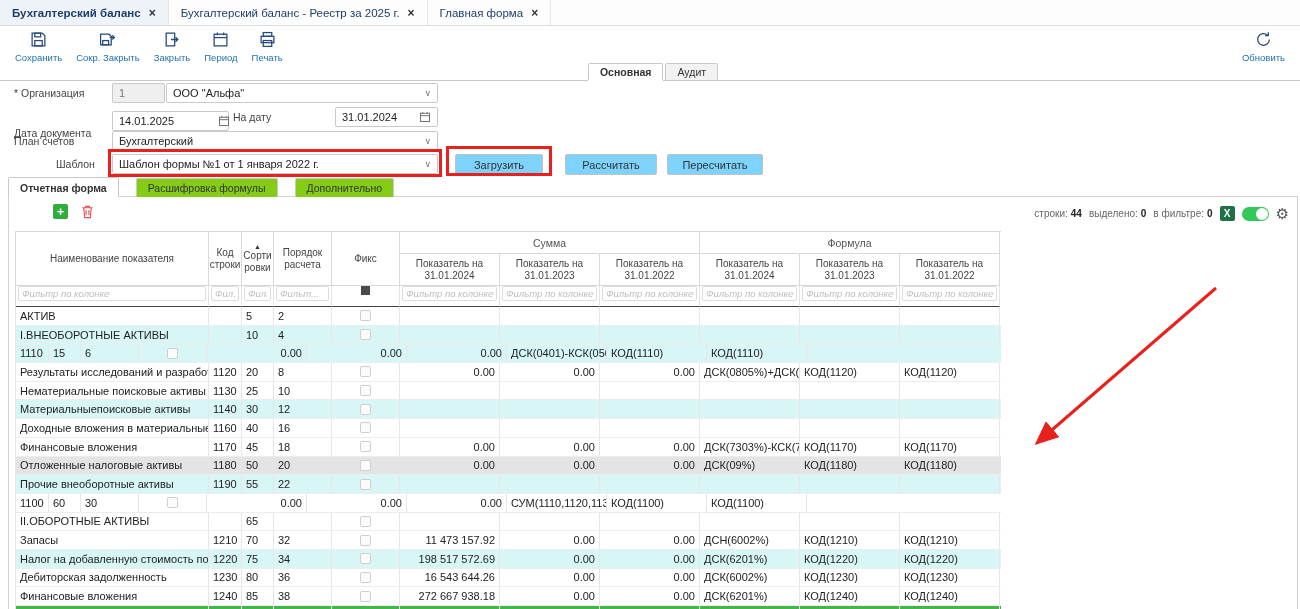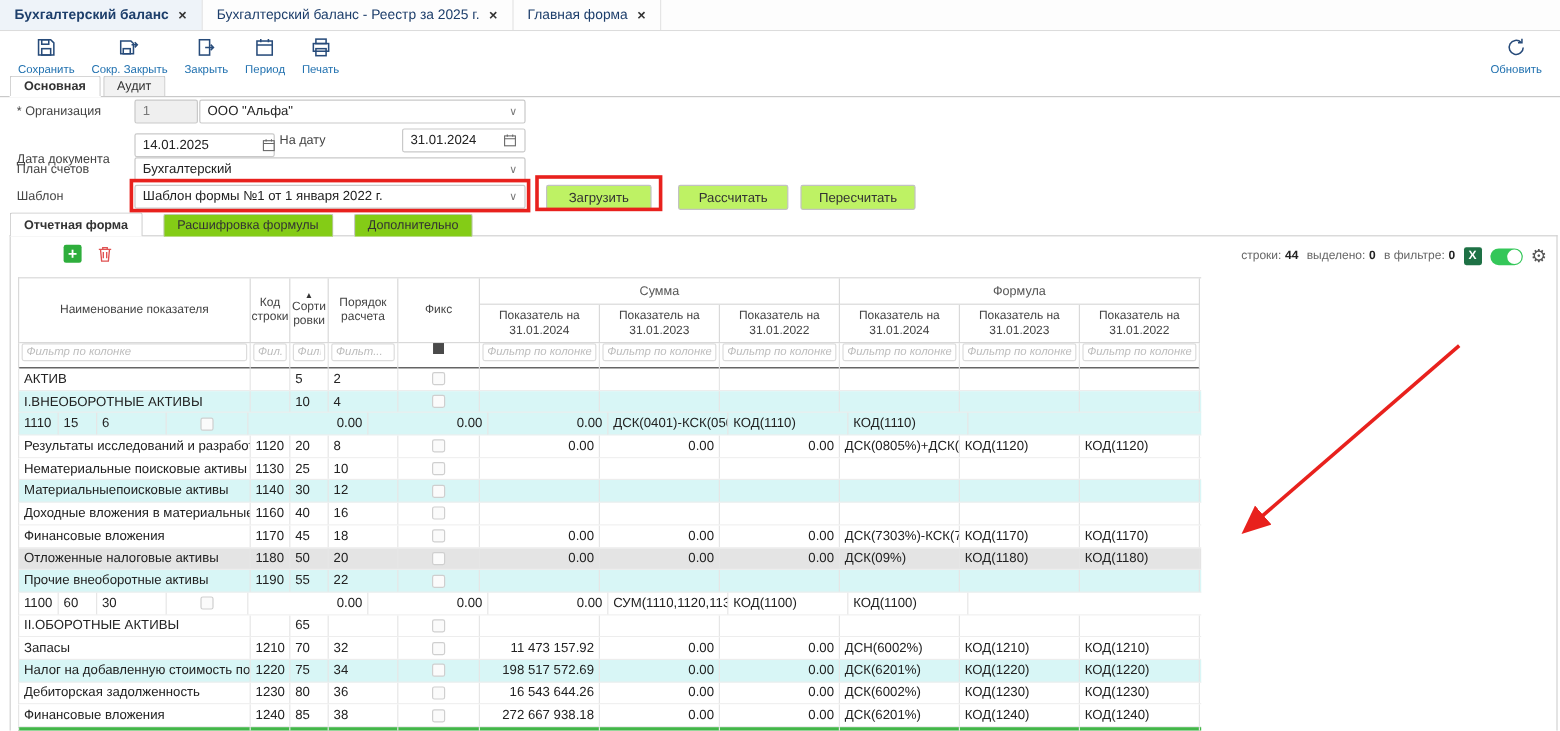--- a/index.html
+++ b/index.html
@@ -24,34 +24,34 @@
   .wintab .x{color:#333;font-size:12px;font-weight:bold;line-height:1;}
   
   .toolbar{position:absolute;top:26px;left:0;right:0;height:38px;display:flex;
     align-items:flex-start;padding:3px 8px 0;background:#fff;}
   .tbtn{display:flex;flex-direction:column;align-items:center;padding:2px 7px;cursor:pointer;}
   .tbtn svg{width:17px;height:17px;stroke:var(--navy);fill:none;stroke-width:1.2;}
   .tbtn .lbl{font-size:9.5px;color:#2272b0;margin-top:2px;white-space:nowrap;}
   .tbtn.right{position:absolute;right:8px;top:3px;}
   
   .formtabs{position:absolute;top:64px;left:0;right:0;height:17px;display:flex;
-    padding-left:8px;border-bottom:1px solid #c9c9c9;align-items:flex-end;}
+    padding-left:8px;border-bottom:1px solid #c9c9c9;align-items:flex-end;justify-content:center;}
   .ftab{font-size:10.5px;padding:2px 11px;border:1px solid #c9c9c9;border-bottom:none;
     margin-right:2px;background:#f2f2f2;color:#333;border-radius:2px 2px 0 0;position:relative;z-index:2;}
   .ftab.active{background:#fff;font-weight:bold;box-shadow:0 1px 0 #fff;}
   
   .form{position:absolute;top:82px;left:0;right:0;height:95px;}
   .flabel{position:absolute;left:14px;font-size:10.5px;color:#444;line-height:20px;}
   .inp{position:absolute;height:20px;border:1px solid #c9c9c9;border-radius:2px;background:#fff;
     display:flex;align-items:center;padding:0 6px;font-size:11px;color:#222;}
   .inp.disabled{background:#efefef;color:#777;}
   .inp .chev{margin-left:auto;color:#777;font-size:9px;}
   .inp .cal{margin-left:auto;}
   .cal svg{width:12px;height:12px;stroke:#666;fill:none;stroke-width:1.2;display:block;}
-  .btn{position:absolute;height:21px;background:#bef264;border:1px solid #c2c2c2;border-radius:2px;
+  .btn{position:absolute;height:21px;background:#7dd3fc;border:1px solid #c2c2c2;border-radius:2px;
     font-size:11px;color:#333;display:flex;align-items:center;justify-content:center;cursor:pointer;}
   
   .reporttabs{position:absolute;top:177px;left:0;right:0;height:20px;display:flex;
     padding-left:8px;align-items:flex-end;z-index:3;gap:15px;}
   .rtab{font-size:10.5px;padding:3px 11px;border:1px solid #c9c9c9;border-bottom:none;
     margin-right:2px;background:#84cc16;color:#333;border-radius:2px 2px 0 0;}
   .rtab.active{background:#fff;font-weight:bold;height:20px;display:flex;align-items:center;}
   
   .panel{position:absolute;top:196px;left:8px;width:1290px;bottom:0;
     border:1px solid #d2d2d2;border-bottom:none;background:#fff;overflow:hidden;}
@@ -210,21 +210,21 @@
         </svg>
       </span>
   </div>
 
   <div class="flabel" style="top:49px;">План счетов</div>
   <div class="inp" style="top:49px;left:112px;width:326px;">
     <span>Бухгалтерский</span>
     <span class="chev">∨</span>
   </div>
 
-  <div class="flabel" style="top:72px;">Шаблон</div>
+  <div class="flabel" style="top:72px;margin-left:42px;">Шаблон</div>
   <div class="inp" style="top:72px;left:112px;width:326px;">
     <span>Шаблон формы №1 от 1 января 2022 г.</span>
     <span class="chev">∨</span>
   </div>
   <div class="btn" style="top:72px;left:455px;width:88px;">Загрузить</div>
   <div class="btn" style="top:72px;left:565px;width:92px;">Рассчитать</div>
   <div class="btn" style="top:72px;left:667px;width:96px;">Пересчитать</div>
 </div>
 
 <div class="reporttabs">

